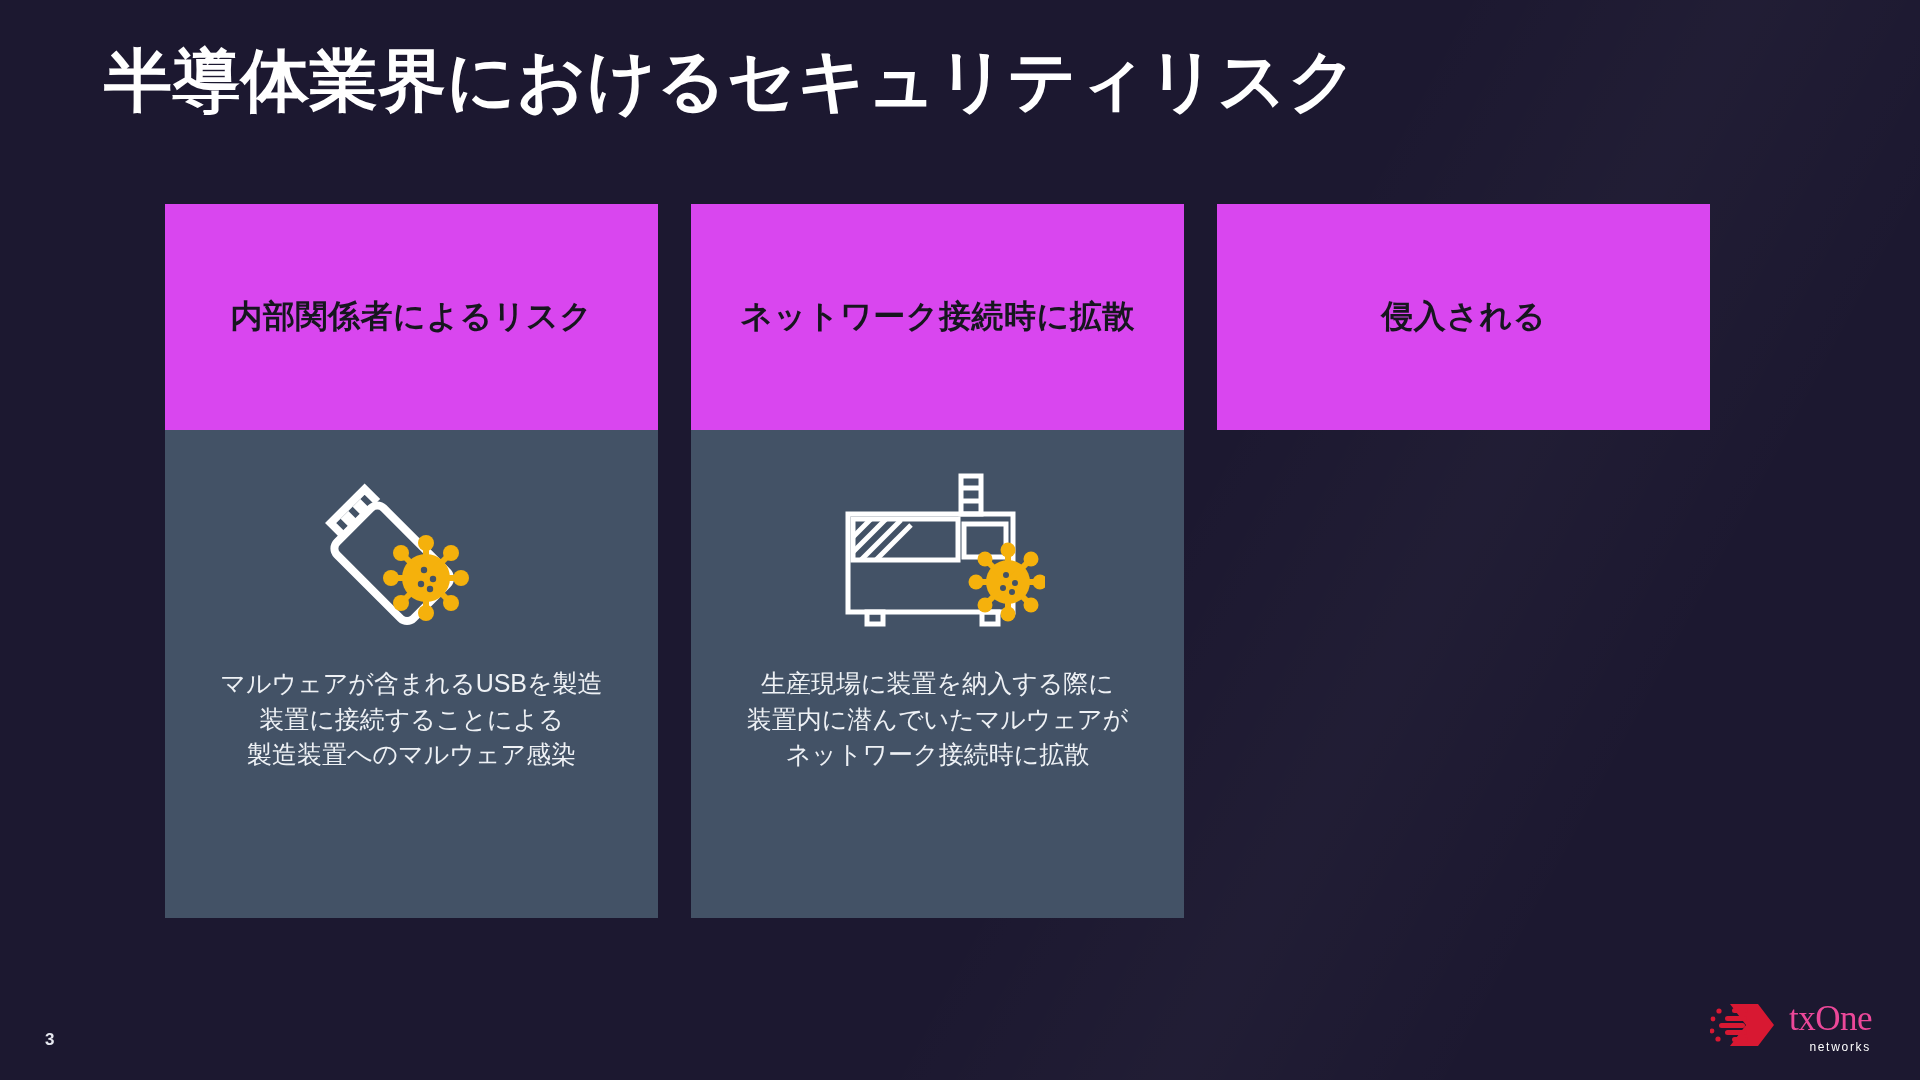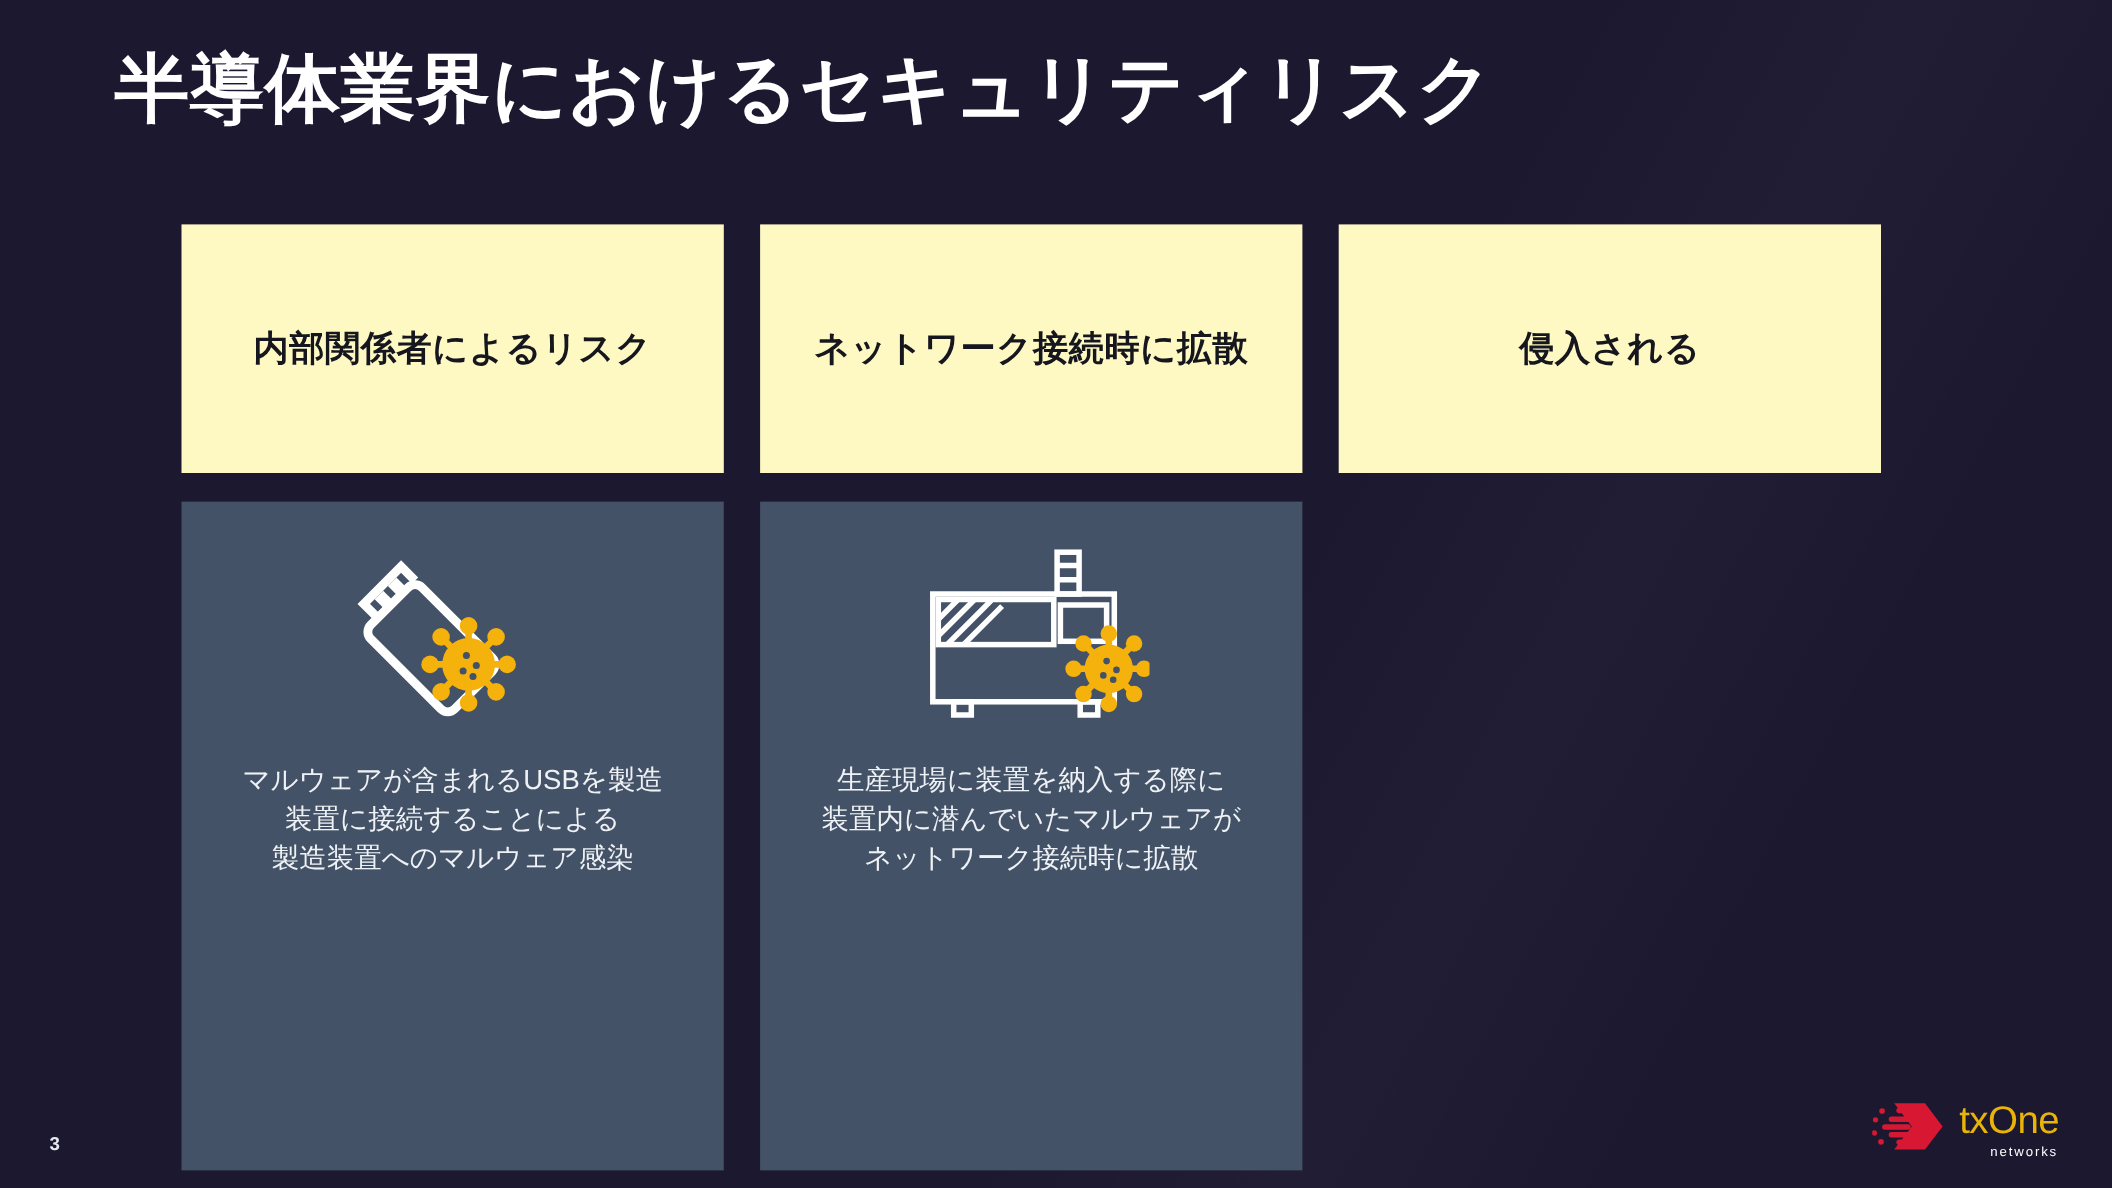--- a/index.html
+++ b/index.html
@@ -45,39 +45,38 @@
     column-gap: 33px;
   }
 
   .card {
     display: flex;
     flex-direction: column;
   }
 
   .card-header {
     height: 226px;
-    background: #fef9c3;
+    background: #d946ef;
     display: flex;
     align-items: center;
     justify-content: center;
     padding: 0 14px;
   }
 
   .card-header-label {
     font-size: 32px;
     font-weight: bold;
     color: #16161e;
     text-align: center;
     letter-spacing: 0.5px;
     white-space: nowrap;
   }
 
   .card-body {
-    margin-top: 26px;
-    height: 608px;
+    height: 488px;
     background: #435266;
     display: flex;
     flex-direction: column;
     align-items: center;
     padding-top: 36px;
   }
 
   .card-icon {
     height: 172px;
     display: flex;
@@ -116,22 +115,23 @@
   .logo-mark { flex: 0 0 auto; }
 
   .logo-wordmark {
     display: flex;
     flex-direction: column;
     line-height: 1;
   }
 
   .logo-name {
     font-size: 35px;
-    color: #eab308;
+    color: #ec4899;
     letter-spacing: -0.5px;
+    font-family: Liberation Serif, serif;
   }
 
   .logo-sub {
     font-size: 12px;
     color: #ffffff;
     letter-spacing: 1.7px;
     align-self: flex-end;
     margin-top: 5px;
     margin-right: 1px;
   }

